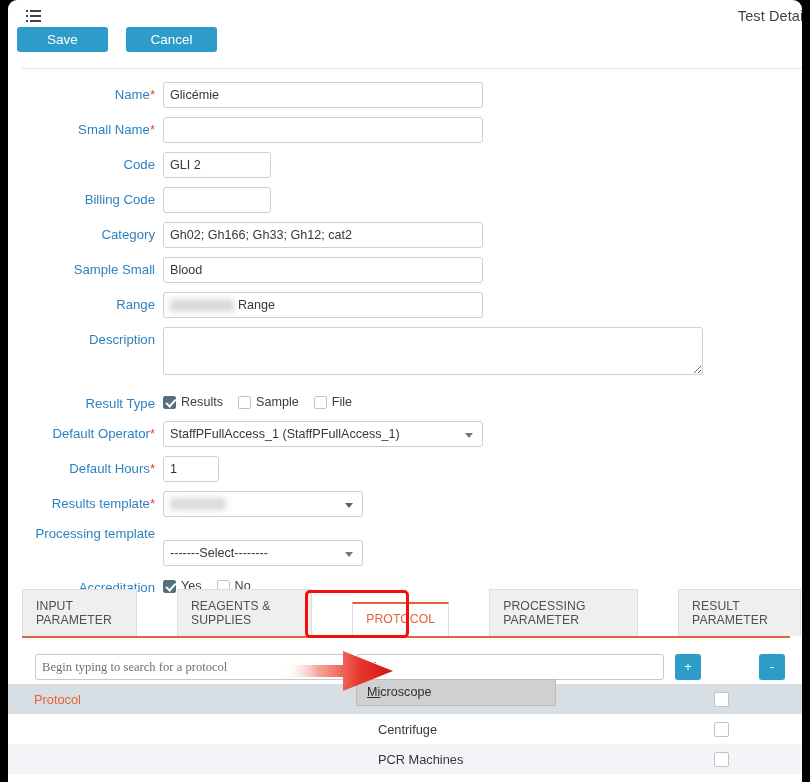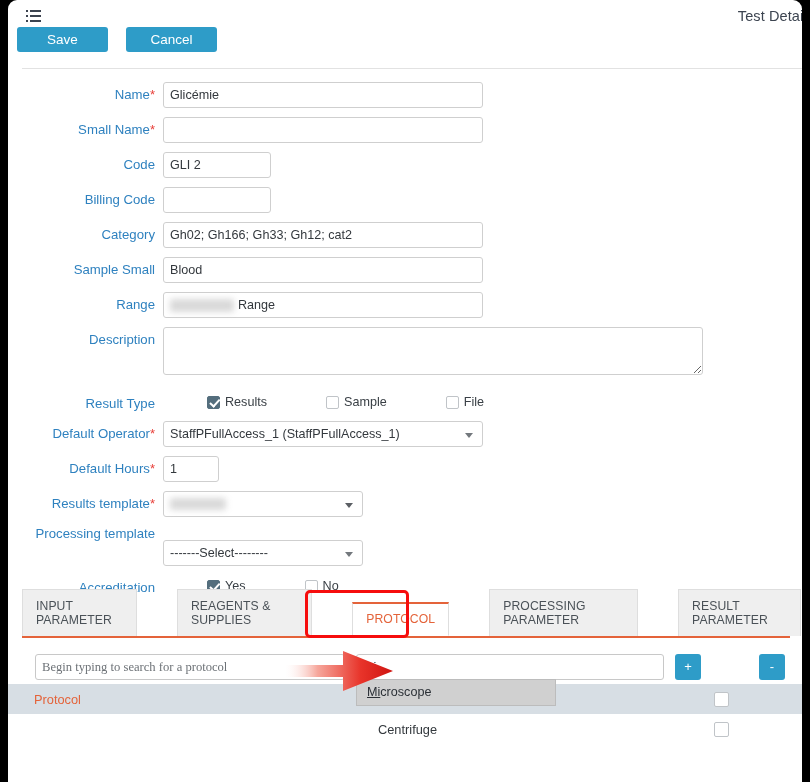--- a/index.html
+++ b/index.html
@@ -200,21 +200,20 @@
     align-items: center;
     gap: 8px;
     padding-top: 4px;
   }
   .cbwrap {
     display: inline-flex;
     align-items: center;
     gap: 5px;
     margin-right: 7px;
     cursor: pointer;
-    margin-left: 44px;
   }
   .cbox {
     width: 13px; height: 13px;
     border: 1px solid #c0c4c8;
     border-radius: 2px;
     background: #fff;
     box-sizing: border-box;
     display: inline-block;
     position: relative;
     flex: none;
@@ -592,20 +591,27 @@
               <span class="cbox"></span>
             </div>
         </div>
         <div class="prow odd">
           <div class="pcell-name"></div>
           <div class="pcell-val">Centrifuge</div>
           <div class="pcell-check">
               <span class="cbox"></span>
             </div>
         </div>
+        <div class="prow even">
+          <div class="pcell-name"></div>
+          <div class="pcell-val">PCR Machines</div>
+          <div class="pcell-check">
+              <span class="cbox"></span>
+            </div>
+        </div>
       </div>
     </div>
 
     <svg id="red-arrow" viewBox="0 0 110 44">
       <defs>
         <linearGradient id="argrad" x1="0" y1="0" x2="1" y2="0">
           <stop offset="0%" stop-color="#ffffff" stop-opacity="0.15"></stop>
           <stop offset="30%" stop-color="#f6a79c"></stop>
           <stop offset="70%" stop-color="#e8342a"></stop>
           <stop offset="100%" stop-color="#cf1410"></stop>

